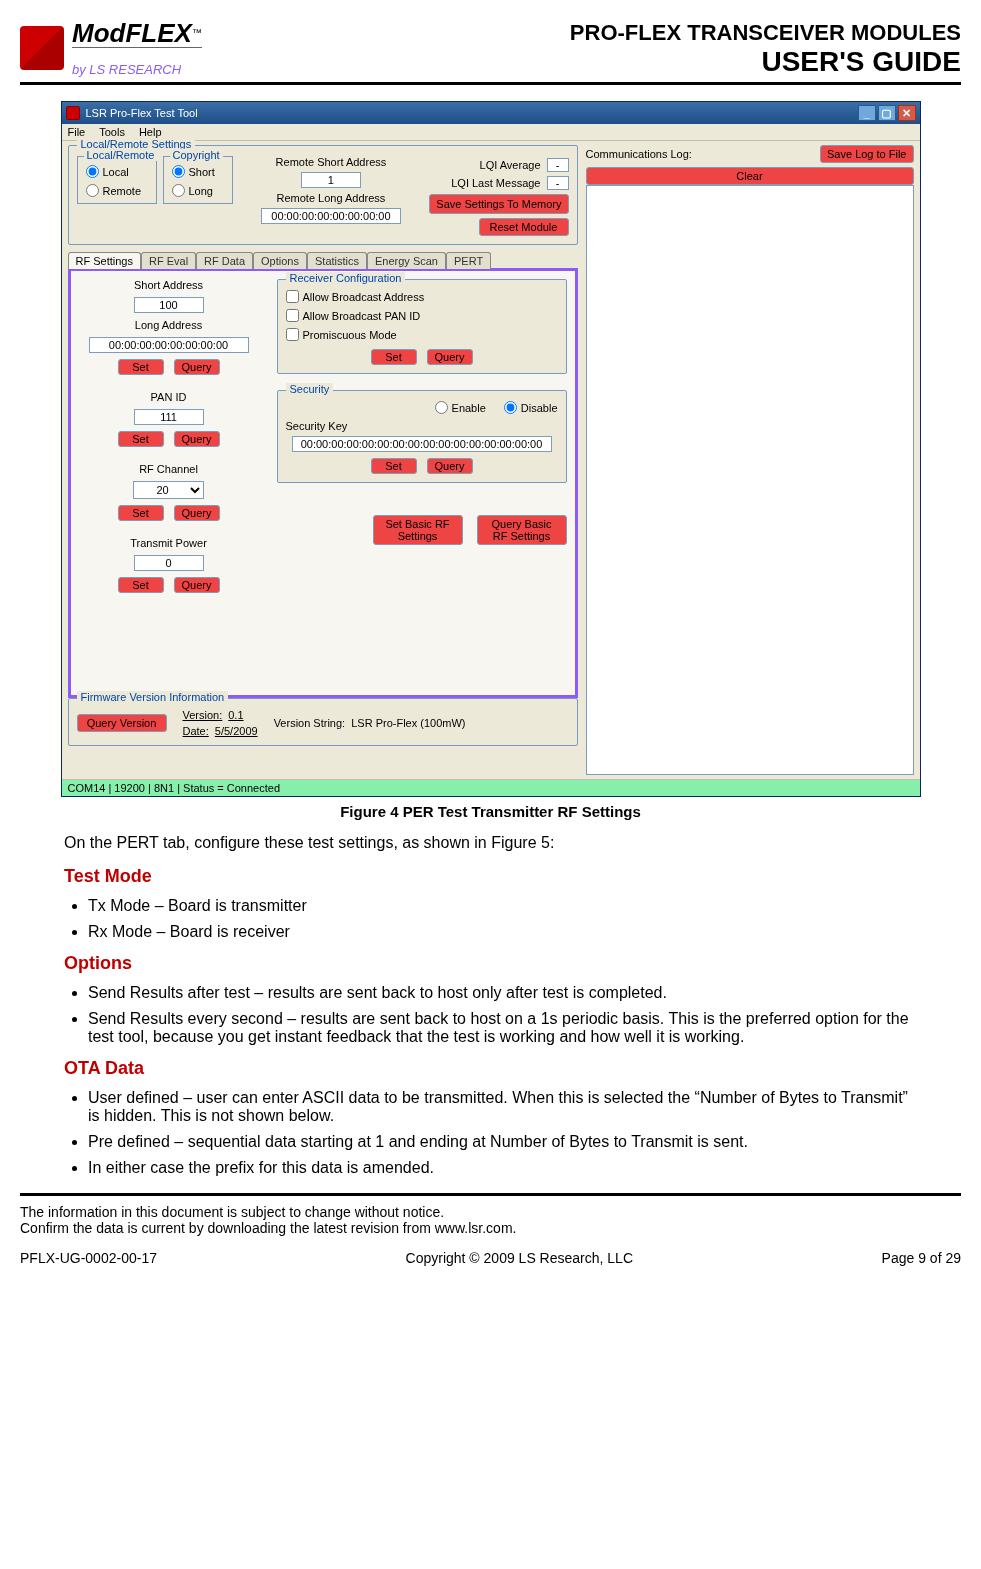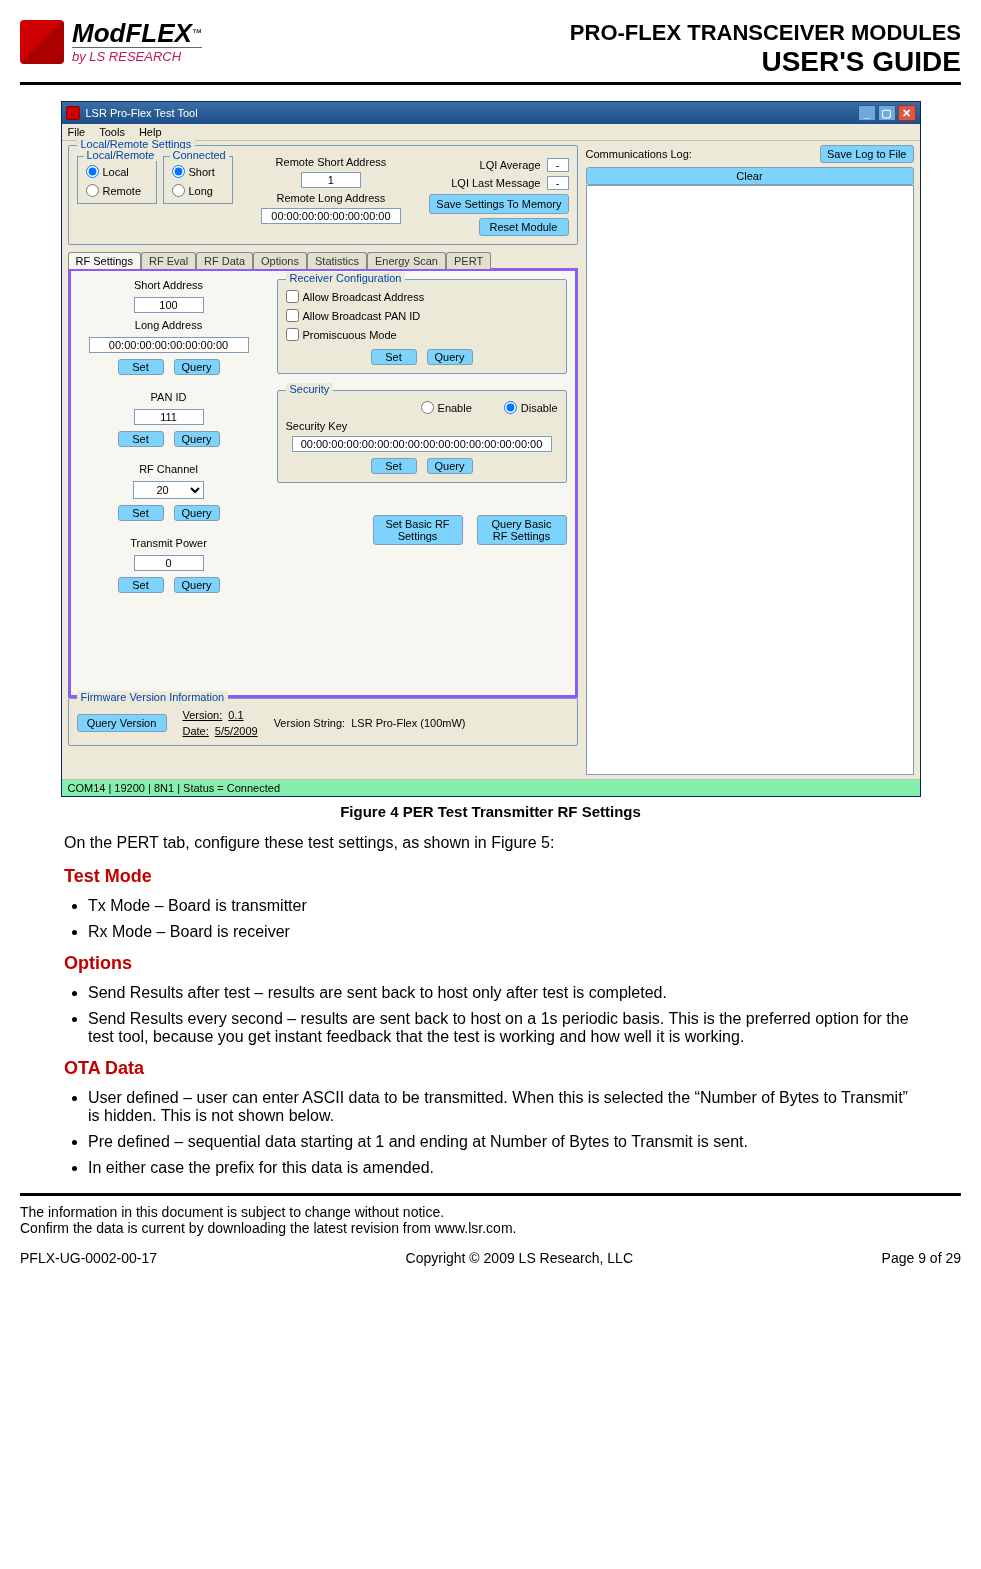--- a/index.html
+++ b/index.html
@@ -29,21 +29,21 @@
     gap: 8px;
   }
   .logo-swatch {
     width: 44px; height: 44px;
     background: linear-gradient(135deg,#c00 0 50%, #a00 50% 100%);
     border-radius: 4px;
   }
   .logo-text { line-height: 1.05; }
   .logo-text .main { font-size: 26px; font-weight: bold; font-style: italic; }
   .logo-text .tm   { font-size: 10px; vertical-align: super; }
-  .logo-text .sub  { font-size: 13px; font-style: italic; color:#be185d; border-top:1px solid #666; padding-top:2px;}
+  .logo-text .sub  { font-size: 13px; font-style: italic; color:#8b5cf6; border-top:1px solid #666; padding-top:15px;}
   .title-block { text-align: right; font-weight: bold; }
   .title-block .line1 { font-size: 22px; }
   .title-block .line2 { font-size: 28px; }
 
   
   .app-window {
     width: 860px;
     margin: 0 auto 6px auto;
     border: 1px solid #0a246a;
     font-family: Tahoma, Arial, sans-serif;
@@ -84,21 +84,21 @@
     color:#0046aa; font-size:11px;
   }
   .row { display:flex; align-items:center; gap:6px; }
   .lbl { font-size:11px; }
   .txt-input {
     font-size:11px; font-family:Tahoma,Arial,sans-serif;
     border:1px solid #7f9db9; background:#fff; padding:1px 3px; text-align:center;
   }
   .btn {
     font-size:11px; font-family:Tahoma,Arial,sans-serif;
-    border:1px solid #7f9db9; background:#7dd3fc; padding:2px 6px;
+    border:1px solid #7f9db9; background:#ef4444; padding:2px 6px;
     min-width:56px; cursor:default; border-radius:3px;
   }
   .btn.sm { min-width:46px; padding:1px 4px; }
   .btn.wide { min-width:90px; }
   .btn.xl { min-width:110px; padding:3px 6px; }
   .radio, .chk { display:flex; align-items:center; gap:4px; font-size:11px; }
   .radio input, .chk input { margin:0; }
 
   
   .top-settings { display:flex; gap:6px; align-items:flex-start; }
@@ -127,21 +127,21 @@
   .tab:not(.active){ background:#e2dfce; color:#333; }
   .tab-panel {
     border:3px solid #8b5cf6; background:#f7f6f0; padding:8px; min-height:430px;
   }
   .rf-grid { display:flex; gap:18px; }
   .rf-colA { flex:0 0 180px; display:flex; flex-direction:column; gap:6px; align-items:center; }
   .rf-colB { flex:1; display:flex; flex-direction:column; gap:10px; }
   .pair-btns { display:flex; gap:10px; }
   .two-line-btn { text-align:center; line-height:1.1; white-space:pre-line; }
 
-  .sec-row { display:flex; align-items:flex-start; gap:32px; }
+  .sec-row { display:flex; align-items:flex-start; gap:18px; }
   .bottom-btns { display:flex; gap:14px; justify-content:flex-end; margin-top:16px; }
 
   
   .fw-row { display:flex; align-items:center; gap:16px; font-size:11px; }
   .fw-row .kv { display:flex; gap:6px; }
 
   
   .comms-head { display:flex; justify-content:space-between; align-items:center; margin-bottom:4px;}
   .log-area {
     background:#fff; border:1px solid #7f9db9; width:100%; height:590px;
@@ -216,21 +216,21 @@
               <label class="radio">
                   <input type="radio" checked="" style="">
                   <span>Local</span>
                 </label>
               <label class="radio" style="margin-top:6px;">
                   <input type="radio" style="">
                   <span>Remote</span>
                 </label>
             </div>
             <div class="mini-group" style="width:70px;">
-              <div class="legend">Connected</div>
+              <div class="legend">Copyright</div>
               <label class="radio">
                   <input type="radio" checked="" style="">
                   <span>Short</span>
                 </label>
               <label class="radio" style="margin-top:6px;">
                   <input type="radio" style="">
                   <span>Long</span>
                 </label>
             </div>
             <div class="remote-addr">

